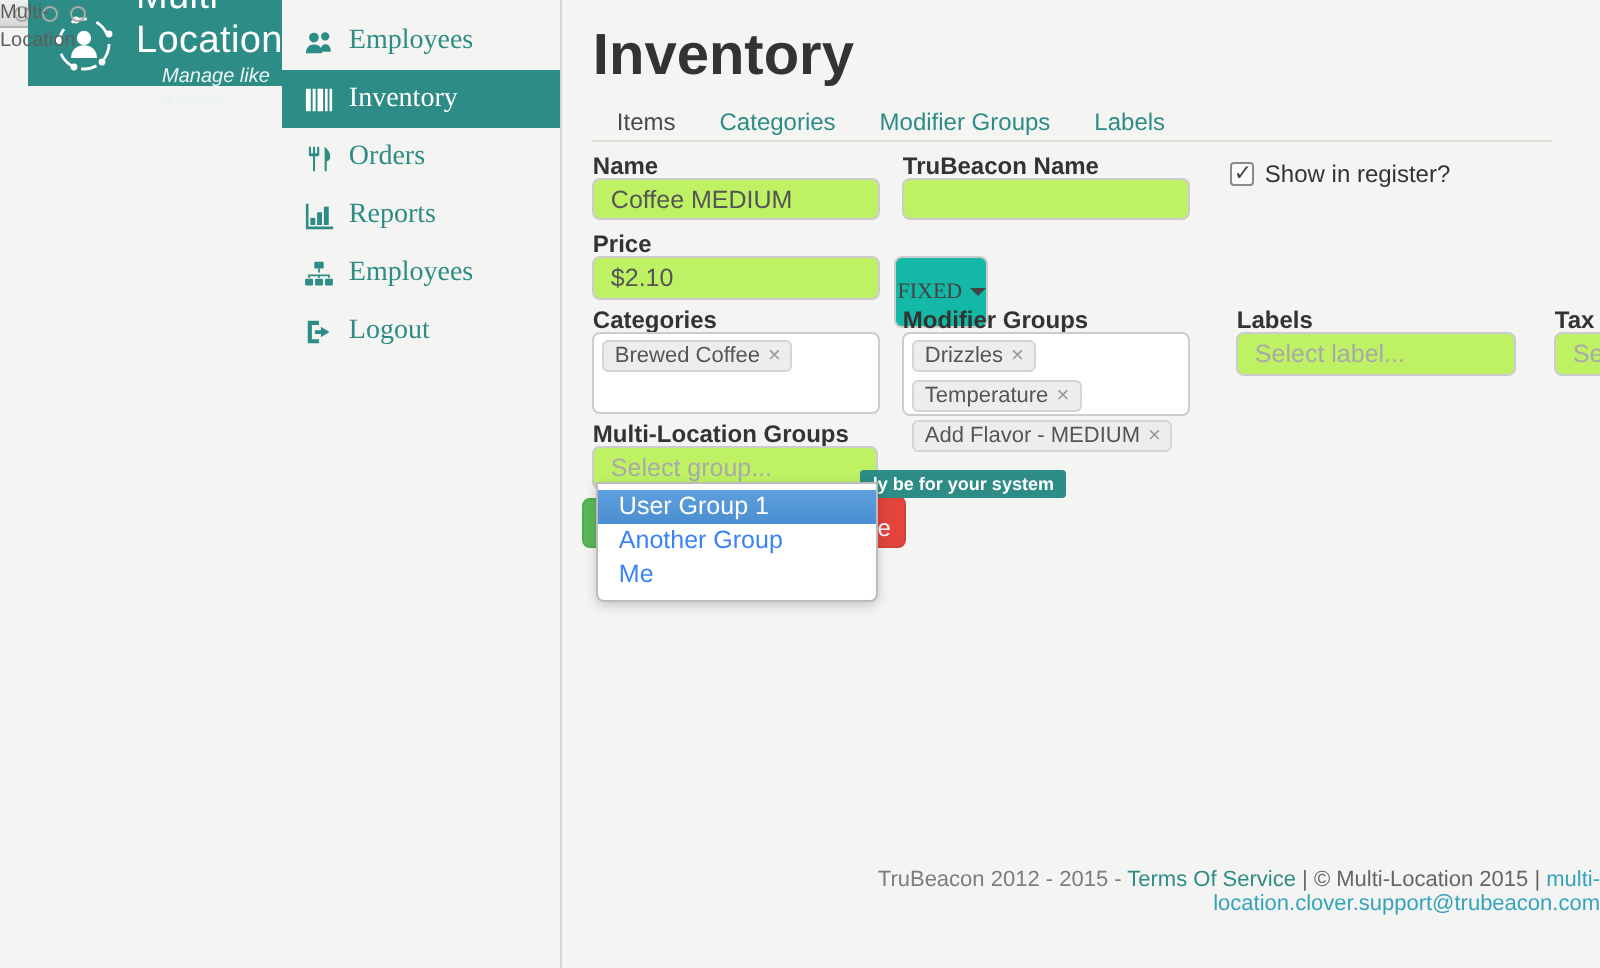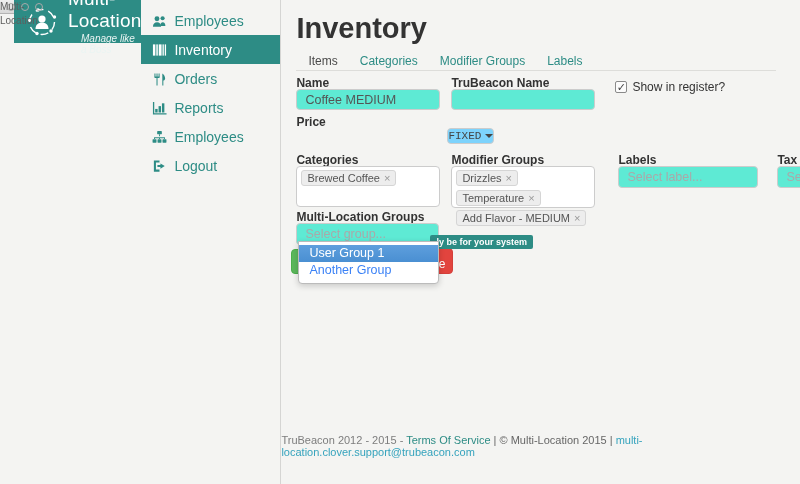--- a/index.html
+++ b/index.html
@@ -26,67 +26,67 @@
   
   .header { height: 43px; flex: 0 0 43px; background: #2d8c85; display: flex; align-items: center; padding-left: 11px; }
   .logo { width: 34px; height: 34px; flex: 0 0 34px; }
   .brand { margin-left: 9px; color: #fff; }
   .brand .app-name { font-size: 19px; font-weight: 500; letter-spacing: .2px; }
   .brand .tagline { font-size: 10px; font-style: italic; margin-left: 13px; margin-top: 1px; color: #eaf4f3; }
 
   
   .bodyrow { flex: 1; display: flex; min-height: 0; }
   .sidebar { width: 140px; flex: 0 0 140px; border-right: 1px solid #d5d5d3; padding-top: 6px; }
-  .side-item { height: 29px; display: flex; align-items: center; gap: 7px; padding-left: 11px; color: #2d8c85; font-size: 14px; cursor: pointer; }
+  .side-item { height: 29px; display: flex; align-items: center; gap: 7px; padding-left: 11px; color: #2d8c85; font-size: 14px; cursor: pointer; font-family: Liberation Serif, serif; }
   .side-item svg { width: 15px; height: 14px; flex: 0 0 15px; }
   .side-item.active { background: #2d8c85; color: #fff; }
 
   .main { flex: 1; position: relative; }
 
   .page-title { position: absolute; left: 15px; top: 12px; font-size: 29px; font-weight: 700; color: #333; }
 
   .tabs { position: absolute; left: 27px; top: 54px; display: flex; gap: 22px; font-size: 12px; }
   .tabs a { text-decoration: none; color: #2d8c85; cursor: pointer; }
   .tabs a.active { color: #4a4a4a; }
   .tab-rule { position: absolute; left: 15px; right: 24px; top: 70px; border-top: 1px solid #ddddda; }
 
   .flabel { position: absolute; font-size: 12px; font-weight: 700; color: #333; }
   .finput {
     position: absolute; height: 22px; border: 1px solid #cccccc; border-radius: 4px;
-    background: #5eead4; font-family: "Liberation Sans", sans-serif; font-size: 12.5px; color: #555; padding: 2px 8px;
+    background: #bef264; font-family: "Liberation Sans", sans-serif; font-size: 12.5px; color: #555; padding: 2px 8px;
   }
   .finput::placeholder { color: #a9a9a9; opacity: 1; }
   .tagbox { position: absolute; border: 1px solid #cccccc; border-radius: 4px; background: #fff; padding: 1px 3px; }
   .tag { display: inline-block; background: #ededed; border: 1px solid #d5d5d5; border-radius: 3px; padding: 1px 5px; font-size: 11px; color: #555; margin: 2px 1px; white-space: nowrap; }
   .x-icon { color: #999; margin-left: 4px; cursor: pointer; font-size: 11px; }
   .x-icon::after { content: "×"; }
 
   .checkrow { position: absolute; left: 334px; top: 80px; display: flex; align-items: center; gap: 5px; font-size: 12px; font-weight: 400; color: #333; }
   .checkbox { width: 12px; height: 12px; border: 1px solid #8a8a8a; border-radius: 2px; background: #fbfbfb; font-size: 11px; line-height: 10px; text-align: center; color: #444; cursor: pointer; }
   .checkbox.checked::after { content: "✓"; }
 
   .btn-fixed {
-    position: absolute; left: 166px; top: 128px; width: 47px; height: 16px;
-    border: 1px solid #cccccc; border-radius: 4px; background: #7dd3fc; color: #444;
-    font-size: 11px; font-family: Liberation Mono, monospace; cursor: pointer;
+    position: absolute; left: 166px; top: 128px; width: 47px; height: 36px;
+    border: 1px solid #cccccc; border-radius: 4px; background: #14b8a6; color: #444;
+    font-size: 11px; font-family: Liberation Serif, serif; cursor: pointer;
     display: flex; align-items: center; justify-content: center; gap: 4px;
   }
   .caret { width: 0; height: 0; border-left: 4px solid transparent; border-right: 4px solid transparent; border-top: 4px solid #444; }
 
   
   .btn-green { position: absolute; left: 10px; top: 249px; width: 100px; height: 25px; background: #5cb85c; border: 1px solid #4cae4c; border-radius: 4px; z-index: 1; cursor: pointer; }
   .btn-red { position: absolute; left: 115px; top: 248px; width: 57px; height: 26px; background: #e2443e; border: 1px solid #d43f3a; border-radius: 4px; z-index: 1; color: #fff; font-size: 12px; text-align: right; padding: 5px 7px 0 0; cursor: pointer; }
   .tooltip { position: absolute; left: 149px; top: 235px; background: #2d8c85; color: #fff; font-size: 9px; font-weight: 700; padding: 2px 6px; border-radius: 2px; z-index: 1; white-space: nowrap; }
 
   
   .dropdown { position: absolute; left: 17px; top: 241px; width: 141px; background: #fff; border: 1px solid #bbb; border-radius: 0 0 4px 4px; box-shadow: 0 2px 6px rgba(0,0,0,.18); z-index: 10; padding: 3px 0 4px; }
   .dropdown .opt { height: 17px; line-height: 17px; padding-left: 10px; font-size: 12.5px; color: #3b82f6; cursor: pointer; }
   .dropdown .opt.hl { background: linear-gradient(#5e9fdd, #4a8fd2); color: #fff; }
 
-  .footer { position: absolute; left: 0; right: 0; bottom: 26px; text-align: left; font-size: 11px; color: #7d7d7d; }
+  .footer { position: absolute; left: 0; right: 0; bottom: 26px; text-align: right; font-size: 11px; color: #7d7d7d; }
   .footer a { text-decoration: none; cursor: pointer; }
   .footer .terms { color: #2d8c85; }
   .footer .mail { color: #35a3bd; }
   .footer .mid { color: #666; }
 </style>
 </head>
 <body>
 
 <div class="window">
 
@@ -190,20 +190,21 @@
       <div class="flabel" style="left:15px; top:76px">Name</div>
       <input class="finput" style="left: 15px; top: 89px; width: 144px; height: 21px;" value="Coffee MEDIUM">
       <div class="flabel" style="left:170px; top:76px">TruBeacon Name</div>
       <input class="finput" style="left: 170px; top: 89px; width: 144px; height: 21px;" value="">
       <div class="checkrow">
         <span class="checkbox checked"></span>
         <span>Show in register?</span>
       </div>
 
       <div class="flabel" style="left:15px; top:115px">Price</div>
+      <input class="finput" style="left: 15px; top: 128px; width: 144px;" value="$2.10">
       <button class="btn-fixed">
         <span>FIXED</span>
         <span class="caret"></span>
       </button>
 
       <div class="flabel" style="left:15px; top:153px">Categories</div>
       <div class="tagbox" style="left:15px; top:166px; width:144px; height:41px">
         <span class="tag"><span>Brewed Coffee</span><span class="x-icon"></span></span>
       </div>
 
@@ -221,20 +222,21 @@
       <div class="flabel" style="left:15px; top:210px">Multi-Location Groups</div>
       <input class="finput" style="left: 15px; top: 223px; width: 143px;" placeholder="Select group...">
 
       <button class="btn-green"></button>
       <button class="btn-red">e</button>
       <div class="tooltip">ly be for your system</div>
 
       <div class="dropdown">
         <div class="opt hl">User Group 1</div>
         <div class="opt">Another Group</div>
+        <div class="opt">Me</div>
       </div>
 
       <div class="footer">
         <span>TruBeacon 2012 - 2015 - </span><a class="terms">Terms Of Service</a><span class="mid"> | © Multi-Location 2015 | </span><a class="mail">multi-location.clover.support@trubeacon.com</a>
       </div>
     </div>
   </div>
 </div>
 
 </body></html>

